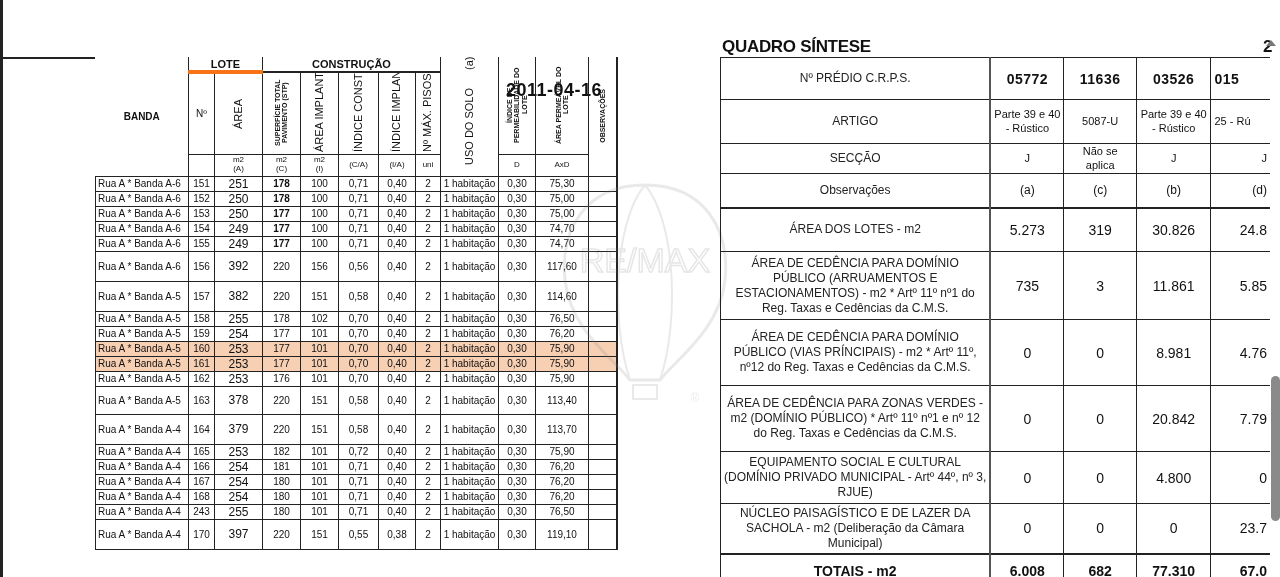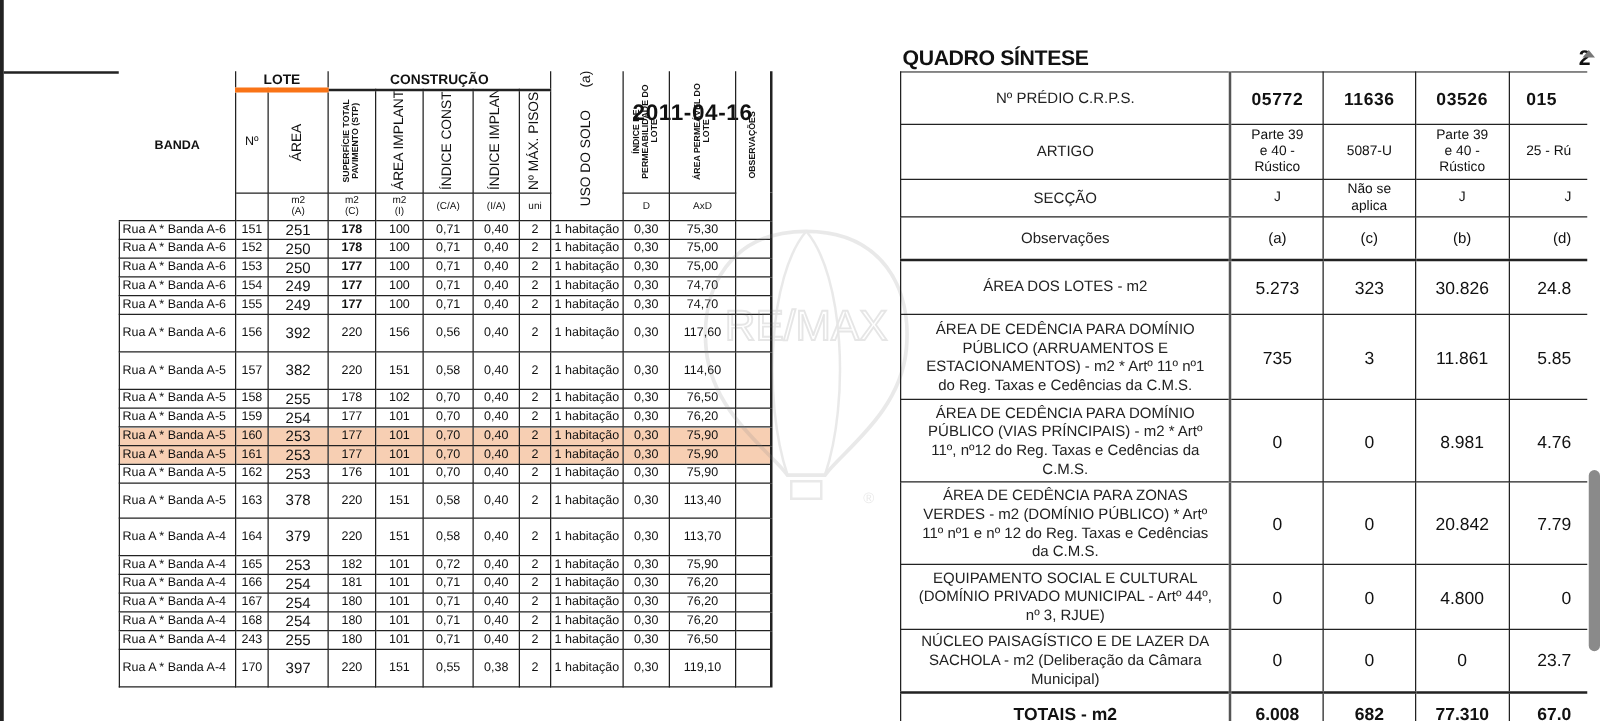--- a/index.html
+++ b/index.html
@@ -26,21 +26,21 @@
   .obs-col { border-right:2px solid #222 !important; }
 
   
   #watermark { left:555px; top:180px; width:180px; height:230px; opacity:0.18; pointer-events:none; }
 
   
   #right-title { left:722px; top:37px; font-size:17px; font-weight:900; letter-spacing:-0.3px; }
   #right-title-tail { left:1263px; top:37px; font-size:17px; font-weight:900; }
   #right-wrap { left:720px; top:57px; width:550px; height:520px; overflow:hidden; }
   #right-table { border-collapse:collapse; table-layout:fixed; font-size:12px; }
-  #right-table td { border:1px solid #222; text-align:center; padding:0 13px; overflow:hidden; }
+  #right-table td { border:1px solid #222; text-align:center; padding:0 3px; overflow:hidden; }
   #right-table td.lbl { border-right:2px solid #555; font-size:12px; line-height:1.25; color:#222; }
   #right-table td.num { font-size:14px; }
   #right-table tr.thick-top td { border-top:2px solid #222; }
   #right-table td.hdrnum { font-weight:bold; font-size:14px; letter-spacing:0.5px; }
   #right-table td.small { font-size:11px; line-height:1.2; }
   #right-table tr.total td { font-weight:bold; font-size:14px; border-top:2px solid #222; }
 
   
   #scroll-up { left:1266px; top:40px; width:0; height:0; border-left:5px solid transparent; border-right:5px solid transparent; border-bottom:6px solid #777; }
   #scroll-thumb { left:1271px; top:376px; width:9px; height:145px; background:#8a8a8a; border-radius:5px; }
@@ -461,21 +461,21 @@
   <tr style="height:34px">
     <td class="lbl">Observações</td>
     <td>(a)</td>
     <td>(c)</td>
     <td>(b)</td>
     <td style="text-align:right;border-right:none;">(d)</td>
   </tr>
   <tr class="thick-top" style="height:44px">
     <td class="lbl">ÁREA DOS LOTES - m2</td>
     <td class="num">5.273</td>
-    <td class="num">323</td>
+    <td class="num">319</td>
     <td class="num">30.826</td>
     <td class="num" style="text-align:right;border-right:none;">24.8</td>
   </tr>
   <tr style="height:68px">
     <td class="lbl">ÁREA DE CEDÊNCIA PARA DOMÍNIO PÚBLICO (ARRUAMENTOS E ESTACIONAMENTOS) - m2  *  Artº 11º nº1 do Reg. Taxas e Cedências da C.M.S.</td>
     <td class="num">735</td>
     <td class="num">3</td>
     <td class="num">11.861</td>
     <td class="num" style="text-align:right;border-right:none;">5.85</td>
   </tr>

